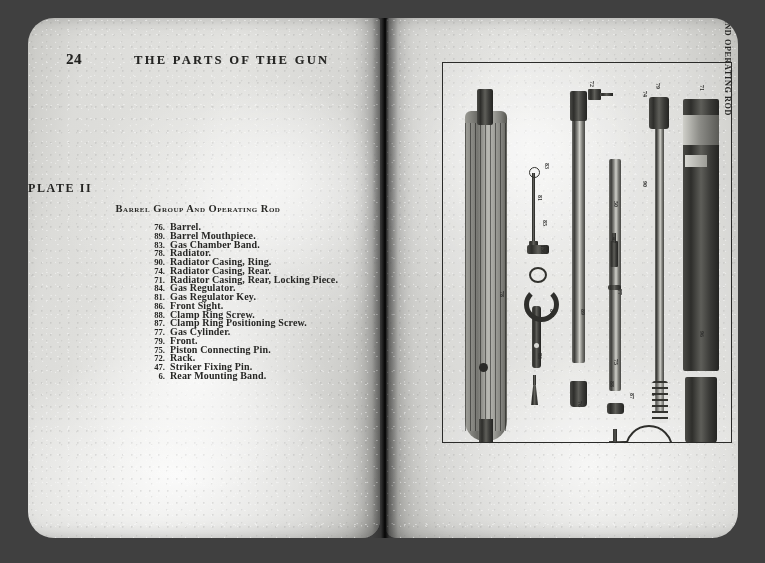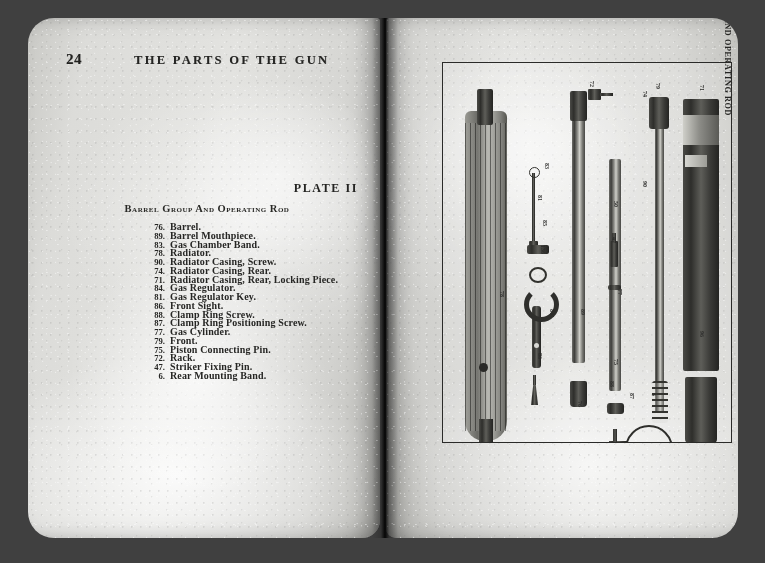--- a/index.html
+++ b/index.html
@@ -116,29 +116,29 @@
     letter-spacing: 2.3px;
     font-family: "Liberation Serif", serif;
     text-shadow: 0.4px 0.3px 0 rgba(60,60,60,0.3);
   }
 
   .plate-heading {
     position: absolute;
     left: 0;
     top: 163px;
     width: 330px;
-    text-align: right;
+    text-align: left;
     font-size: 12px;
     font-weight: bold;
     letter-spacing: 1.6px;
     color: #242422;
   }
   .plate-subheading {
     position: absolute;
-    left: 14px;
+    left: 5px;
     top: 185px;
     width: 330px;
     text-align: center;
     font-size: 10.5px;
     font-weight: bold;
     letter-spacing: 0.5px;
     color: #2a2a27;
     font-variant: small-caps;
     text-transform: capitalize;
   }
@@ -247,21 +247,21 @@
       <div class="running-head">THE PARTS OF THE GUN</div>
 
       <div class="plate-heading">PLATE II</div>
       <div class="plate-subheading">Barrel Group and Operating Rod</div>
 
       <ul class="parts-list" id="parts-list">
           <li><span class="pl-num">76.</span><span class="pl-name">Barrel.</span></li>
           <li><span class="pl-num">89.</span><span class="pl-name">Barrel Mouthpiece.</span></li>
           <li><span class="pl-num">83.</span><span class="pl-name">Gas Chamber Band.</span></li>
           <li><span class="pl-num">78.</span><span class="pl-name">Radiator.</span></li>
-          <li><span class="pl-num">90.</span><span class="pl-name">Radiator Casing, Screw.</span></li>
+          <li><span class="pl-num">90.</span><span class="pl-name">Radiator Casing, Ring.</span></li>
           <li><span class="pl-num">74.</span><span class="pl-name">Radiator Casing, Rear.</span></li>
           <li><span class="pl-num">71.</span><span class="pl-name">Radiator Casing, Rear, Locking Piece.</span></li>
           <li><span class="pl-num">84.</span><span class="pl-name">Gas Regulator.</span></li>
           <li><span class="pl-num">81.</span><span class="pl-name">Gas Regulator Key.</span></li>
           <li><span class="pl-num">86.</span><span class="pl-name">Front Sight.</span></li>
           <li><span class="pl-num">88.</span><span class="pl-name">Clamp Ring Screw.</span></li>
           <li><span class="pl-num">87.</span><span class="pl-name">Clamp Ring Positioning Screw.</span></li>
           <li><span class="pl-num">77.</span><span class="pl-name">Gas Cylinder.</span></li>
           <li><span class="pl-num">79.</span><span class="pl-name">Front.</span></li>
           <li><span class="pl-num">75.</span><span class="pl-name">Piston Connecting Pin.</span></li>

